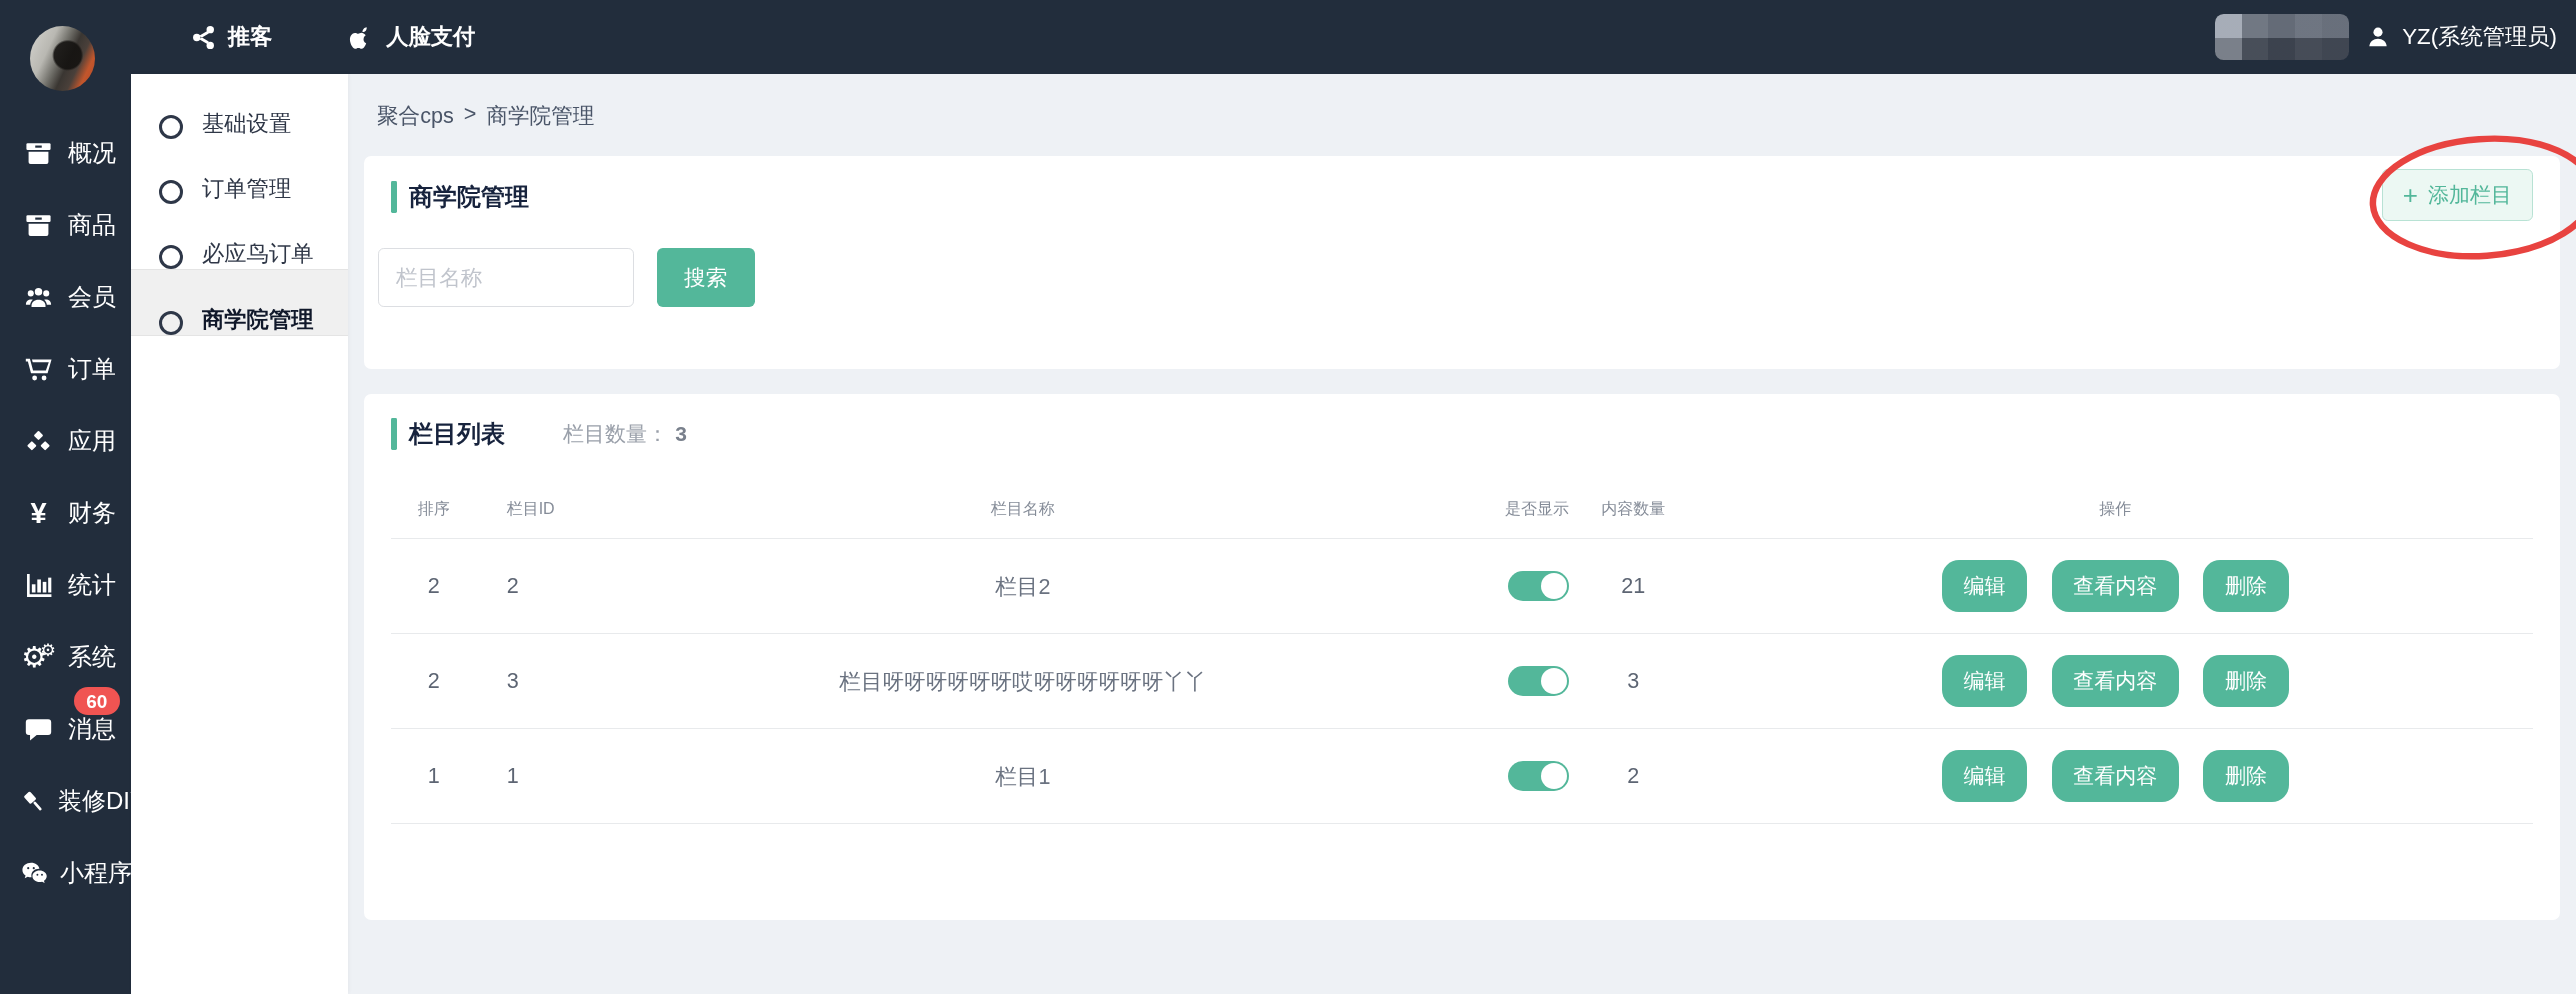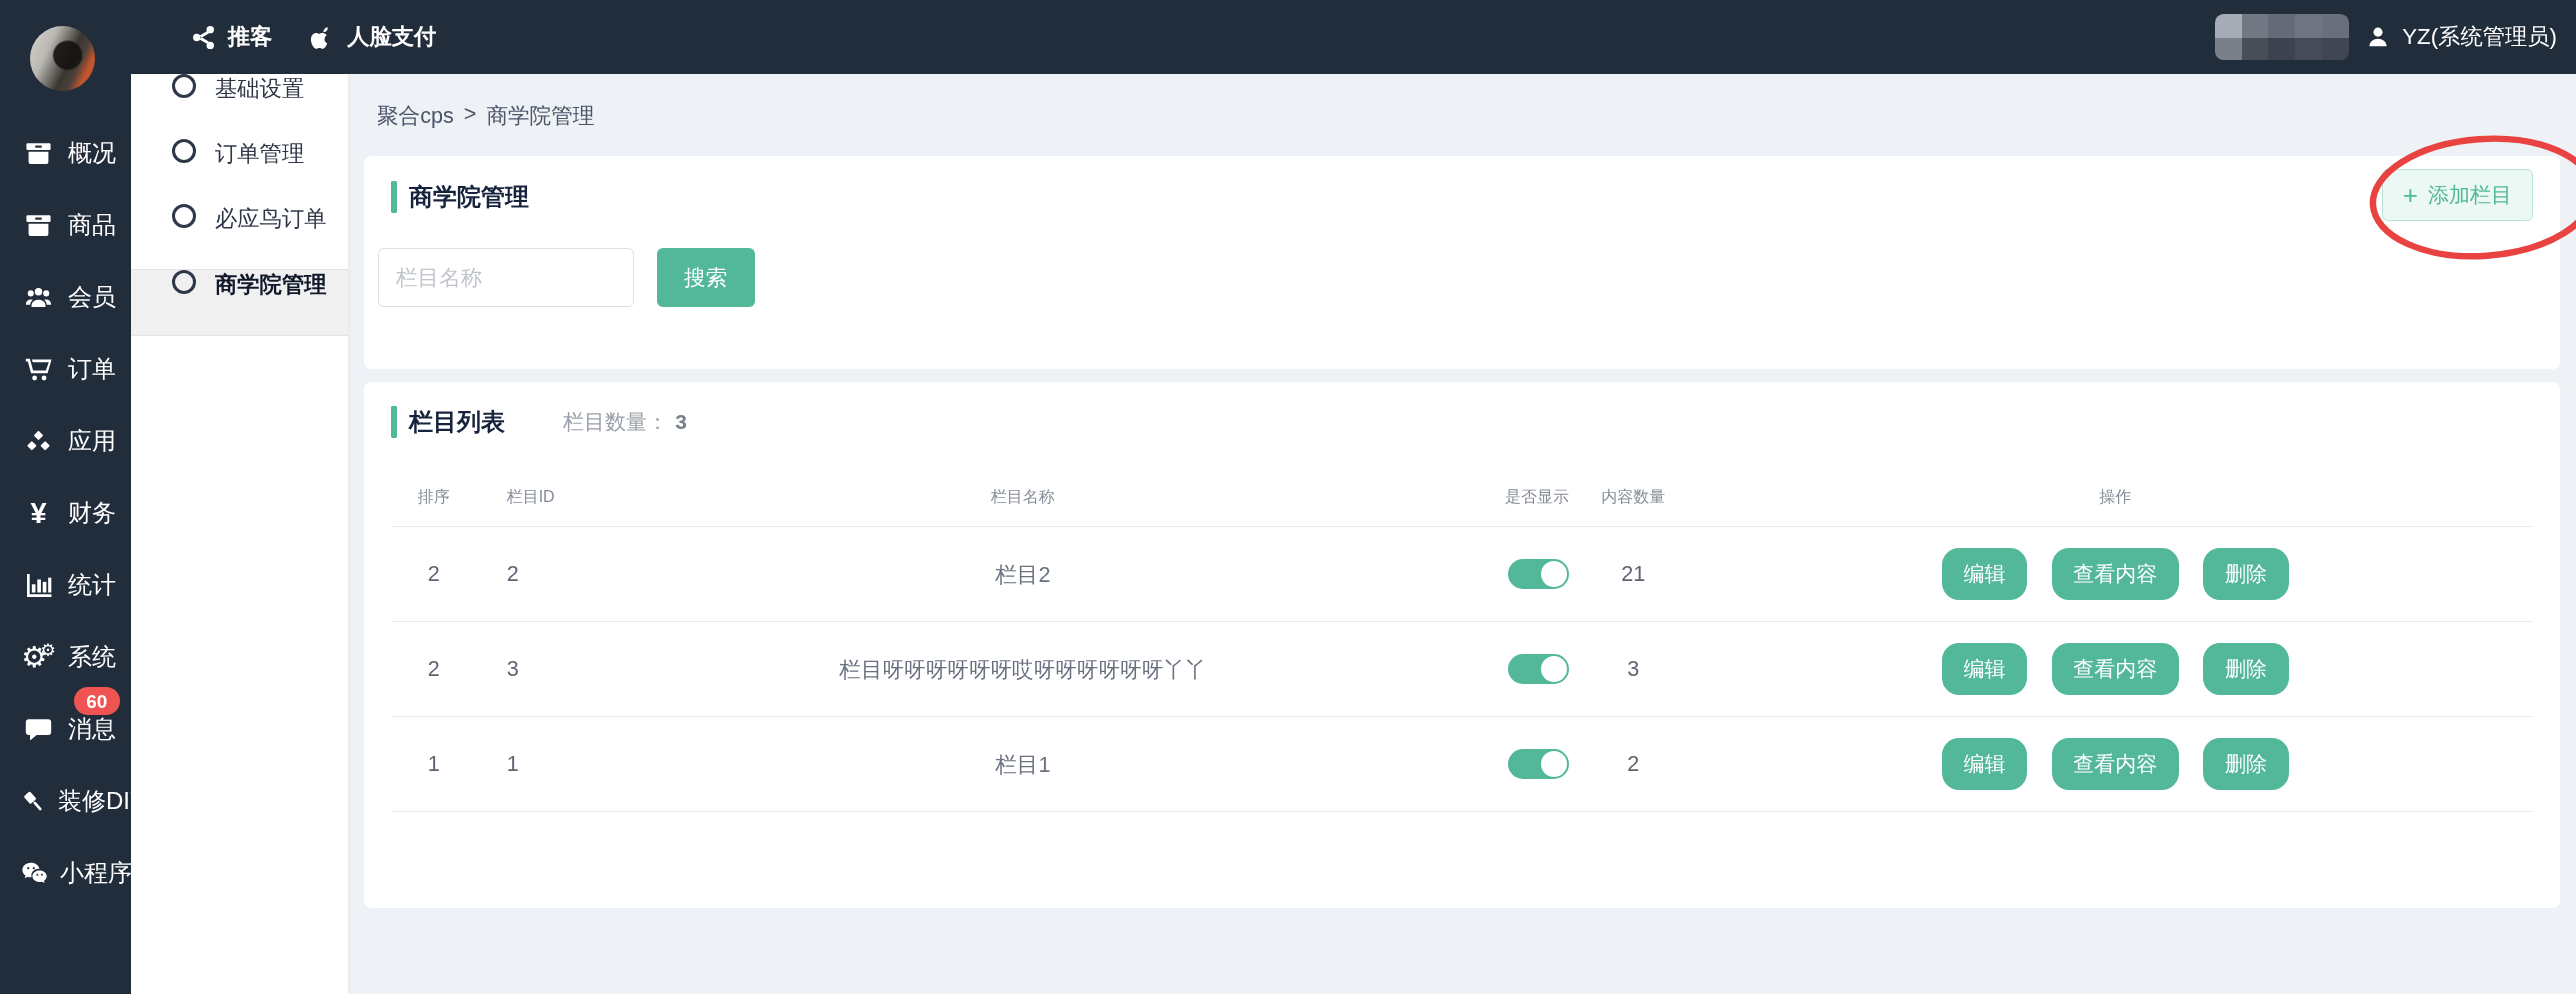--- a/index.html
+++ b/index.html
@@ -2,21 +2,21 @@
 <html style="font-size:11.5px"><head>
 <meta charset="utf-8">
 <style>
   html,body{margin:0;padding:0;}
   .app{position:relative;width:2576px;height:995px;background:#eef1f5;overflow:hidden;
        font-family:"Liberation Sans","DejaVu Sans",sans-serif;}
 
   
   .topbar{position:absolute;left:131px;top:0;width:2445px;height:74px;background:#222d3c;
           display:flex;align-items:center;}
-  .topbar-tabs{display:flex;gap:37px;margin-left:59px;}
+  .topbar-tabs{display:flex;gap:76px;margin-left:59px;}
   .tab{display:flex;align-items:center;gap:10.8px;color:#fff;font-size:22.3px;font-weight:bold;cursor:pointer;}
   .tab svg{width:27px;height:27px;fill:#fff;}
   .topbar-right{margin-left:auto;display:flex;align-items:center;gap:16px;margin-right:19px;}
   .mosaic{width:134px;height:46px;border-radius:8.6px;
     background-image:linear-gradient(180deg,rgba(255,255,255,.14) 0 52%,rgba(0,0,0,.20) 52% 100%),
     repeating-linear-gradient(90deg,#98a0ac 0 27px,#5a626f 27px 53px,#4b5361 53px 80px,#575f6d 80px 107px,#505866 107px 134px);}
   .user{display:flex;align-items:center;gap:10.8px;color:#fff;font-size:22.3px;cursor:pointer;}
   .user svg{width:26px;height:26px;fill:#fff;}
 
   
@@ -32,34 +32,34 @@
   .nav-icon .glyph{font-size:29px;font-weight:bold;color:#fff;line-height:1;}
   .nav-icon .gear-big{font-size:29px;color:#fff;line-height:1;}
   .nav-icon .gear-small{font-size:17.3px;color:#fff;line-height:1;margin-left:-7.2px;margin-top:-13px;}
   .nav-label{margin-left:10px;font-size:24px;white-space:nowrap;}
   .badge{position:absolute;left:74px;top:-5.8px;background:#f05452;color:#fff;font-size:19px;font-weight:bold;
          padding:4.3px 12.3px;border-radius:19px;line-height:1;}
 
   
   .submenu{position:absolute;left:131px;top:74px;width:217px;height:920px;background:#fff;
            box-shadow:1.4px 0 4.3px rgba(0,0,0,.05);}
-  .submenu-item{height:65px;display:flex;align-items:flex-start;padding-left:41px;cursor:pointer;}
+  .submenu-item{height:65px;display:flex;align-items:flex-end;padding-left:28px;cursor:pointer;}
   .radio{width:18px;height:18px;border:3.6px solid #2e3748;border-radius:50%;flex:none;}
   .submenu-label{margin-left:19px;font-size:22.3px;color:#2f3747;white-space:nowrap;}
   .submenu-item.active{background:#f0f0f0;border-top:1.4px solid #e4e4e4;border-bottom:1.4px solid #e4e4e4;}
   .submenu-item.active .submenu-label{font-weight:bold;color:#10182a;}
 
   
   .content{position:absolute;left:348px;top:74px;width:2228px;height:920px;}
   .breadcrumb{padding:27px 0 0 29px;font-size:21.6px;color:#4a5568;display:flex;gap:10px;}
   .crumb-link{cursor:pointer;}
 
   .card{position:absolute;left:16px;width:2196px;background:#fff;border-radius:7.2px;}
   .card1{top:82px;height:213px;}
-  .card2{top:308px;height:526px;}
+  .card2{top:320px;height:526px;}
   .section-head{display:flex;align-items:center;}
   .card1 .section-head{padding:25px 0 0 27px;}
   .card2 .section-head{padding:24px 0 0 27px;}
   .green-bar{width:5.8px;height:32px;background:#53b79a;border-radius:1.4px;flex:none;}
   .section-title{margin-left:12.3px;font-size:24px;font-weight:bold;color:#17233d;}
   .count-label{margin-left:58px;font-size:21px;color:#9aa0aa;}
   .count-value{margin-left:7.2px;font-size:21px;font-weight:bold;color:#79808c;}
 
   .search-row{position:absolute;left:13.7px;top:92px;display:flex;gap:23px;}
   .search-input{width:256px;height:59px;border:1.4px solid #dcdee2;border-radius:5.8px;font-size:21.6px;

